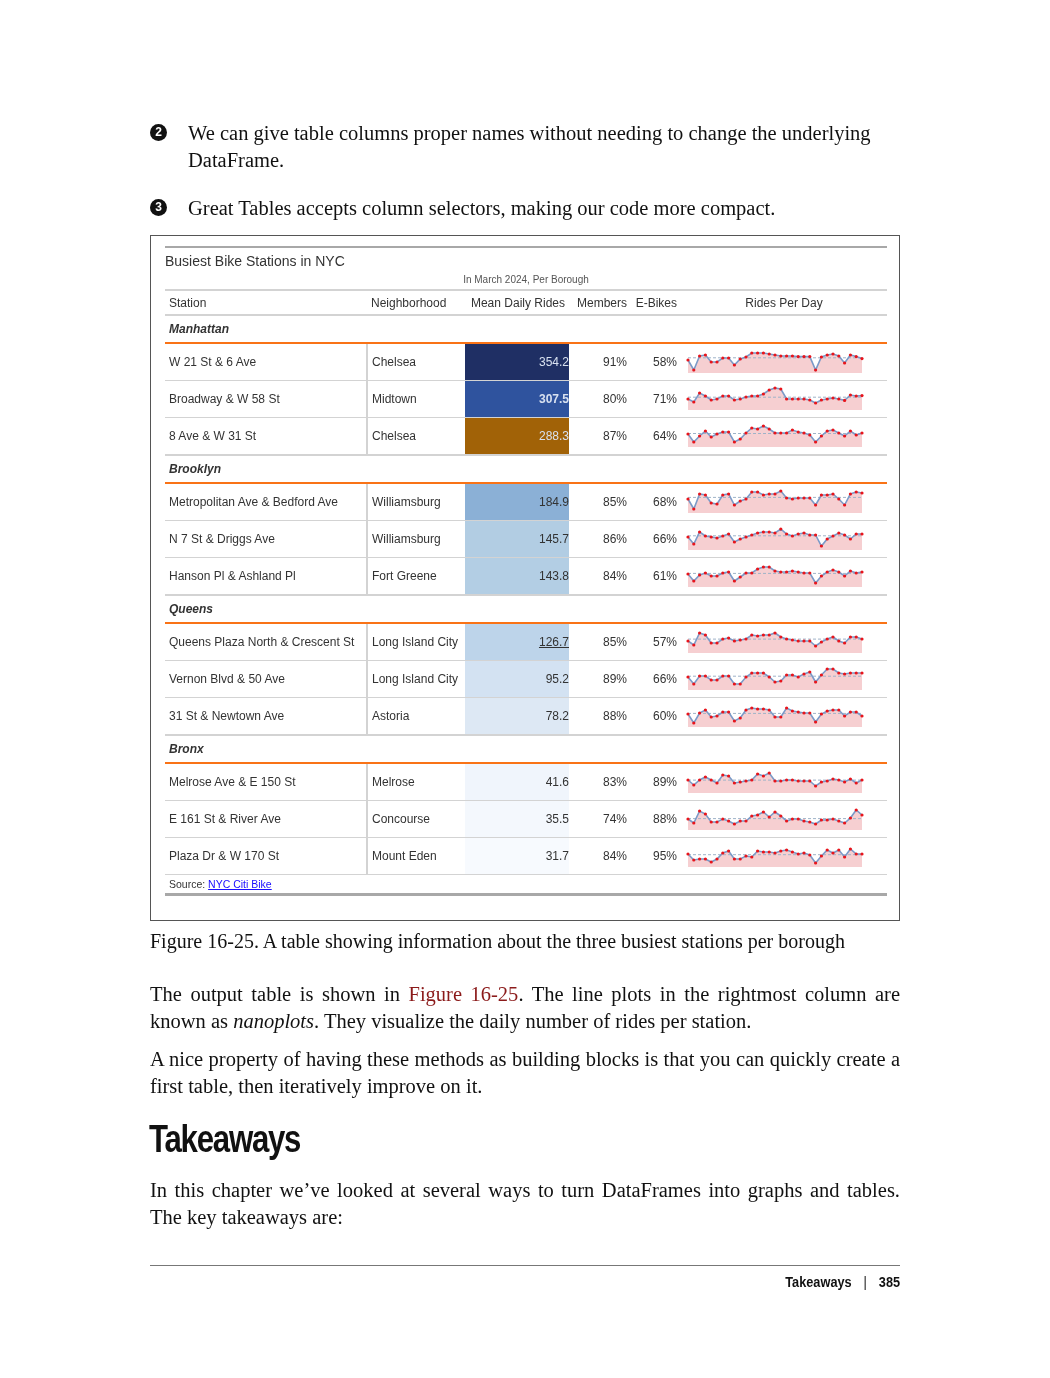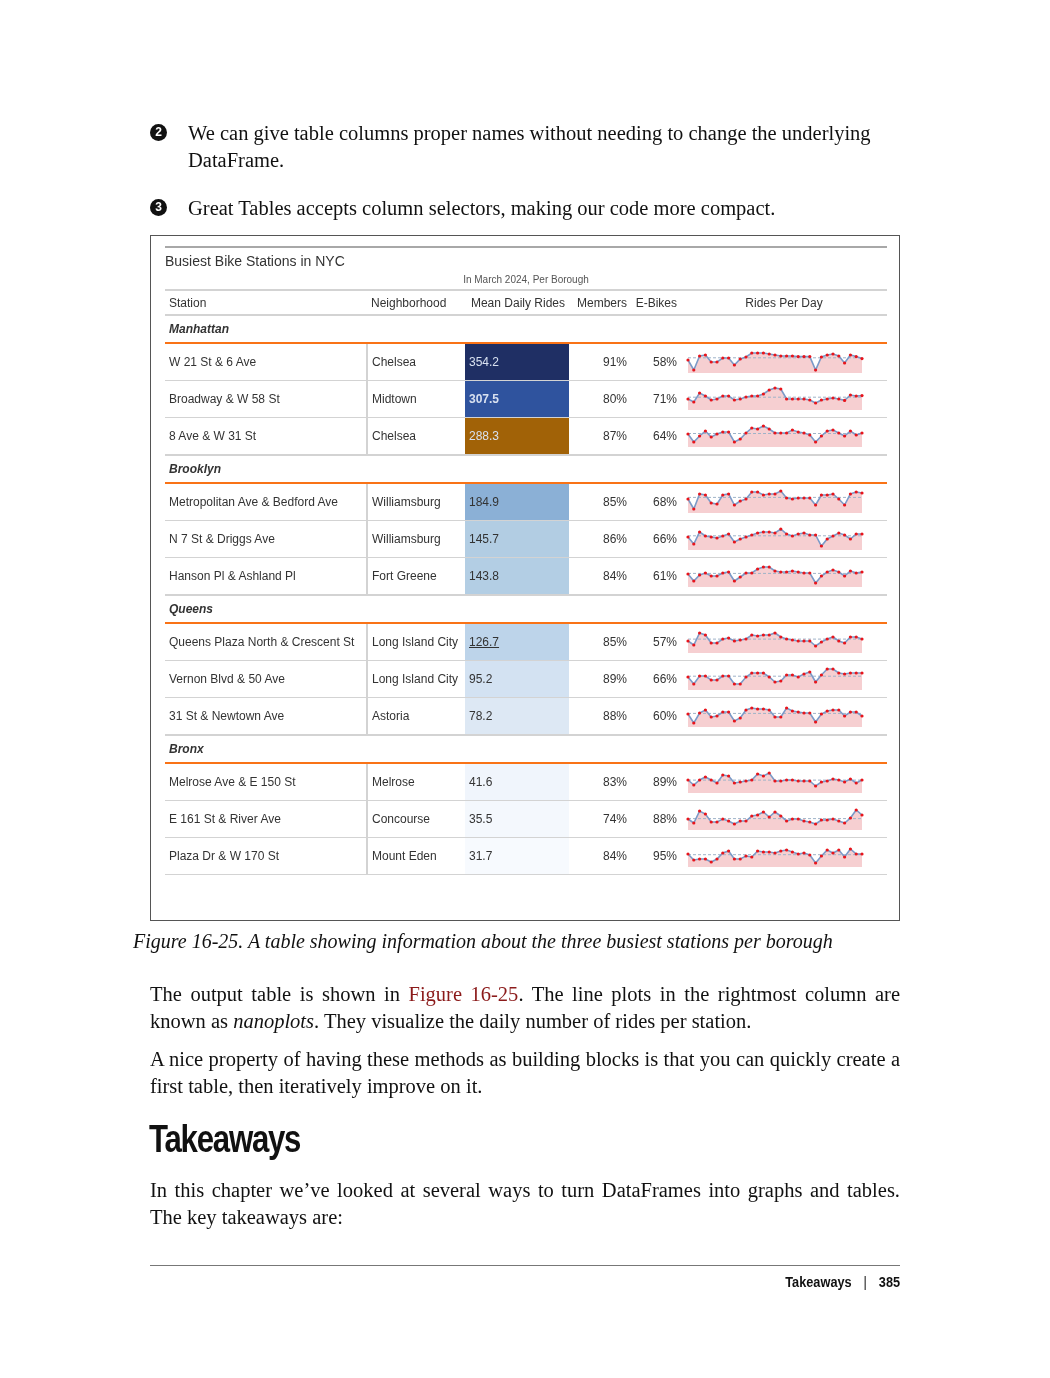--- a/index.html
+++ b/index.html
@@ -14,26 +14,26 @@
   .gt { position: absolute; left: 14px; top: 10px; width: 722px; font-family: "Liberation Sans", sans-serif; color: #333; }
   .gt .topline { height: 2px; background: #a8a8a8; }
   .gt .title { font-size: 14px; color: #333; padding-top: 5px; height: 20px; }
   .gt .subtitle { text-align: center; font-size: 10px; color: #555; height: 16px; padding-top: 0px; line-height: 14px;}
   .gt table { border-collapse: collapse; width: 722px; table-layout: fixed; }
   .gt th { font-weight: normal; font-size: 12px; color: #333; height: 23px; border-top: 2px solid #d3d3d3; border-bottom: 2px solid #d3d3d3; padding: 0 4px; white-space: nowrap; }
   .gt td { font-size: 12px; color: #333; padding: 0 4px; height: 36px; border-top: 1px solid #d3d3d3; border-bottom: 1px solid #d3d3d3; white-space: nowrap; }
   .gt td.group { font-weight: bold; height: 26px; border-top: 2px solid #d3d3d3; border-bottom: 2px solid #f97316; color: #333; font-style: italic; }
   .gt td.stub { border-right: 2px solid #d3d3d3; }
   .gt td.num { text-align: right; }
-  .gt td.rides { text-align: left; padding-right: 0; }
+  .gt td.rides { text-align: right; padding-right: 0; }
   .gt td.plot { padding: 0 4px; }
   .gt .source { font-size: 10.5px; color: #333; height: 18px; line-height: 18px; padding-left: 4px; border-bottom: 3px solid #a8a8a8; }
   .gt .source a { color: #1a0dff; text-decoration: underline; }
 
-  .caption { position: absolute; left: 133px; top: 930px; font-size: 20px; font-style: italic; }
+  .caption { position: absolute; left: 150px; top: 930px; font-size: 20px; }
   .para { position: absolute; left: 150px; width: 750px; font-size: 20.5px; line-height: 27px; text-align: justify; }
   .para .xref { color: #8b1a1a; }
   .heading { position: absolute; left: 149px; top: 1118px; font-size: 38px; font-weight: bold; letter-spacing: -1.5px; font-family: "Liberation Sans", sans-serif; transform: scaleX(0.82); transform-origin: left; }
   .footer-rule { position: absolute; left: 150px; top: 1265px; width: 750px; height: 1px; background: #777; }
   .footer { position: absolute; right: 150px; top: 1273px; font-size: 15px; font-weight: bold; font-family: "Liberation Sans", sans-serif; transform: scaleX(0.85); transform-origin: right; }
   .footer .sep { margin: 0 14px; font-weight: normal; }
 </style>
 </head>
 <body>
 
@@ -594,20 +594,23 @@
                 <circle cx="148.0" cy="11.0" r="1.6" fill="#e8141b"></circle>
                 <circle cx="153.8" cy="8.0" r="1.6" fill="#e8141b"></circle>
                 <circle cx="159.6" cy="15.0" r="1.6" fill="#e8141b"></circle>
                 <circle cx="165.4" cy="7.0" r="1.6" fill="#e8141b"></circle>
                 <circle cx="171.2" cy="12.0" r="1.6" fill="#e8141b"></circle>
                 <circle cx="177.0" cy="12.0" r="1.6" fill="#e8141b"></circle>
               </svg></td>
           </tr>
         </tbody>
     </table>
+    <div class="source">
+      <span>Source: </span><a>NYC Citi Bike</a>
+    </div>
   </div>
 </div>
 
 <div class="caption serif">Figure 16-25. A table showing information about the three busiest stations per borough</div>
 
 <div class="para serif" style="top:981px;">
   <span>The output table is shown in </span><span class="xref">Figure 16-25</span><span>. The line plots in the rightmost column are known as </span><i>nanoplots</i><span>. They visualize the daily number of rides per station.</span>
 </div>
 <div class="para serif" style="top:1046px;">A nice property of having these methods as building blocks is that you can quickly create a first table, then iteratively improve on it.</div>
 

